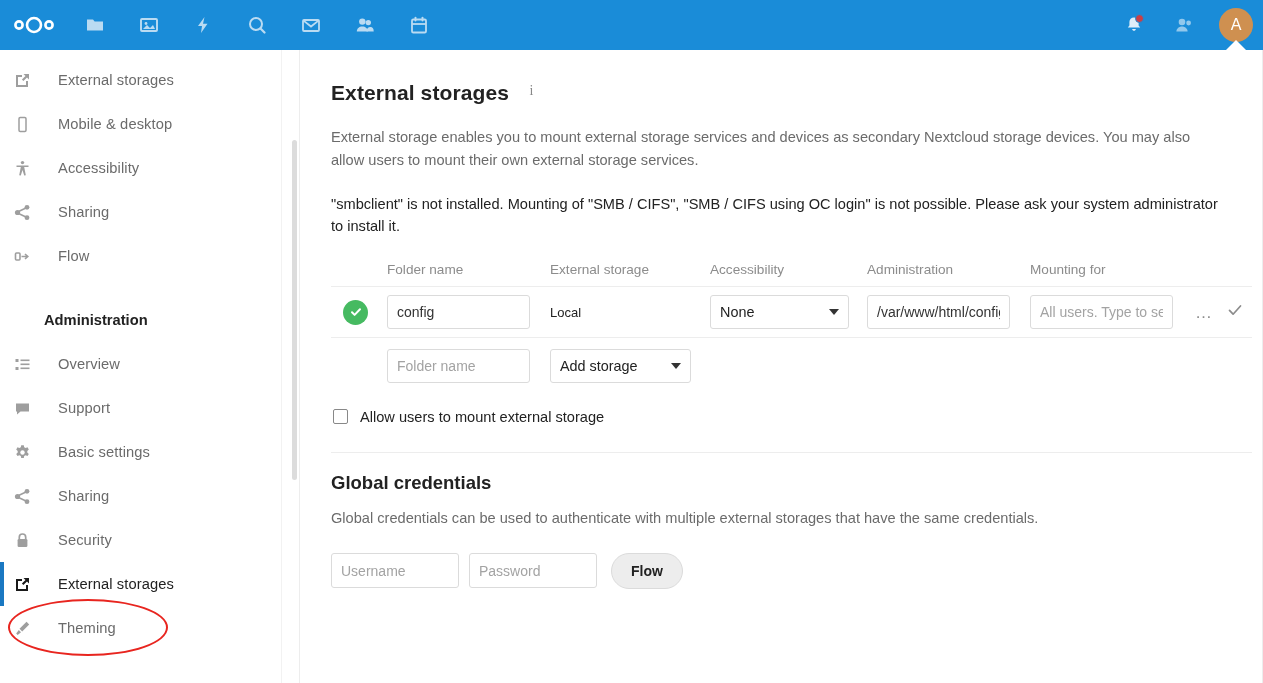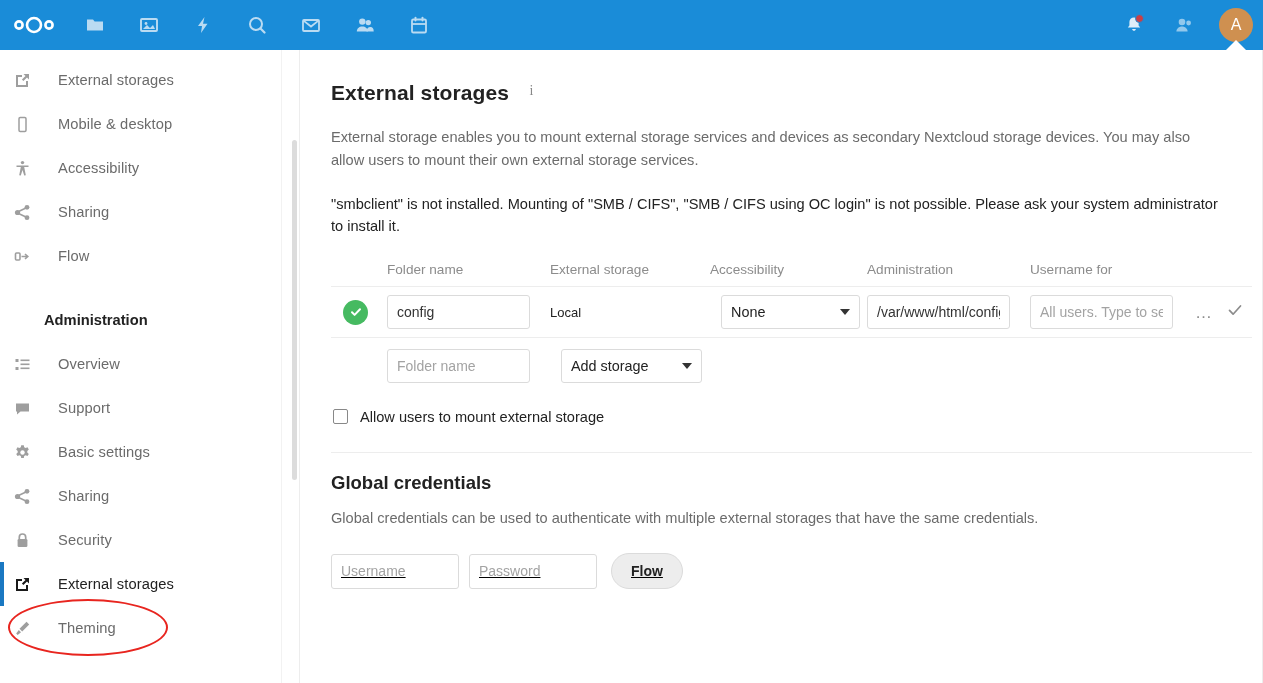--- a/index.html
+++ b/index.html
@@ -207,21 +207,20 @@
 
   .select-box {
     position: relative;
     height: 34px; width: 139px;
     border: 1px solid #dbdbdb; border-radius: 3px;
     background: #fff;
     display: flex; align-items: center;
     padding: 0 9px;
     font-size: 14.4px; color: #222;
     cursor: pointer;
-    margin-left: 11px;
   }
   .select-box .caret {
     position: absolute; right: 9px; top: 50%;
     transform: translateY(-50%);
     width: 0; height: 0;
     border-left: 5px solid transparent;
     border-right: 5px solid transparent;
     border-top: 6px solid #333;
   }
   .select-box.wide { width: 141px; }
@@ -251,21 +250,21 @@
 
   
   #gc-divider {
     margin-top: 27px; width: 921px; height: 1px; background: #ededed;
   }
   h2#gc-title {
     font-size: 18.5px; font-weight: bold; color: #222;
     margin: 19px 0 0 0;
   }
   #gc-desc { margin-top: 13px; }
-  #gc-form { display: flex; align-items: center; margin-top: 24px; gap: 10px; text-decoration: underline; }
+  #gc-form { display: flex; margin-top: 24px; gap: 10px; }
   #gc-user, #gc-pass {
     height: 35px; width: 128px;
     border: 1px solid #dbdbdb; border-radius: 3px;
     padding: 0 9px; font-size: 14px;
     font-family: "Liberation Sans", sans-serif;
     outline: none; background: #fff;
   }
   #gc-user::placeholder, #gc-pass::placeholder { color: #a3a3a3; }
   #gc-save {
     height: 36px; padding: 0 19px;
@@ -520,21 +519,21 @@
           <col class="col-avail">
           <col class="col-act">
       </colgroup>
       <thead>
         <tr>
           <th></th>
           <th>Folder name</th>
           <th>External storage</th>
           <th>Accessibility</th>
           <th>Administration</th>
-          <th>Username for</th>
+          <th>Mounting for</th>
           <th></th>
         </tr>
       </thead>
       <tbody>
         <tr class="mount-row">
           <td>
             <div class="status-ok">
               <svg width="14" height="14" viewBox="0 0 14 14">
                   <path d="M3 7.2l2.6 2.7L11 4.2" fill="none" stroke="#fff" stroke-width="2" stroke-linecap="round" stroke-linejoin="round"></path>
                 </svg>

